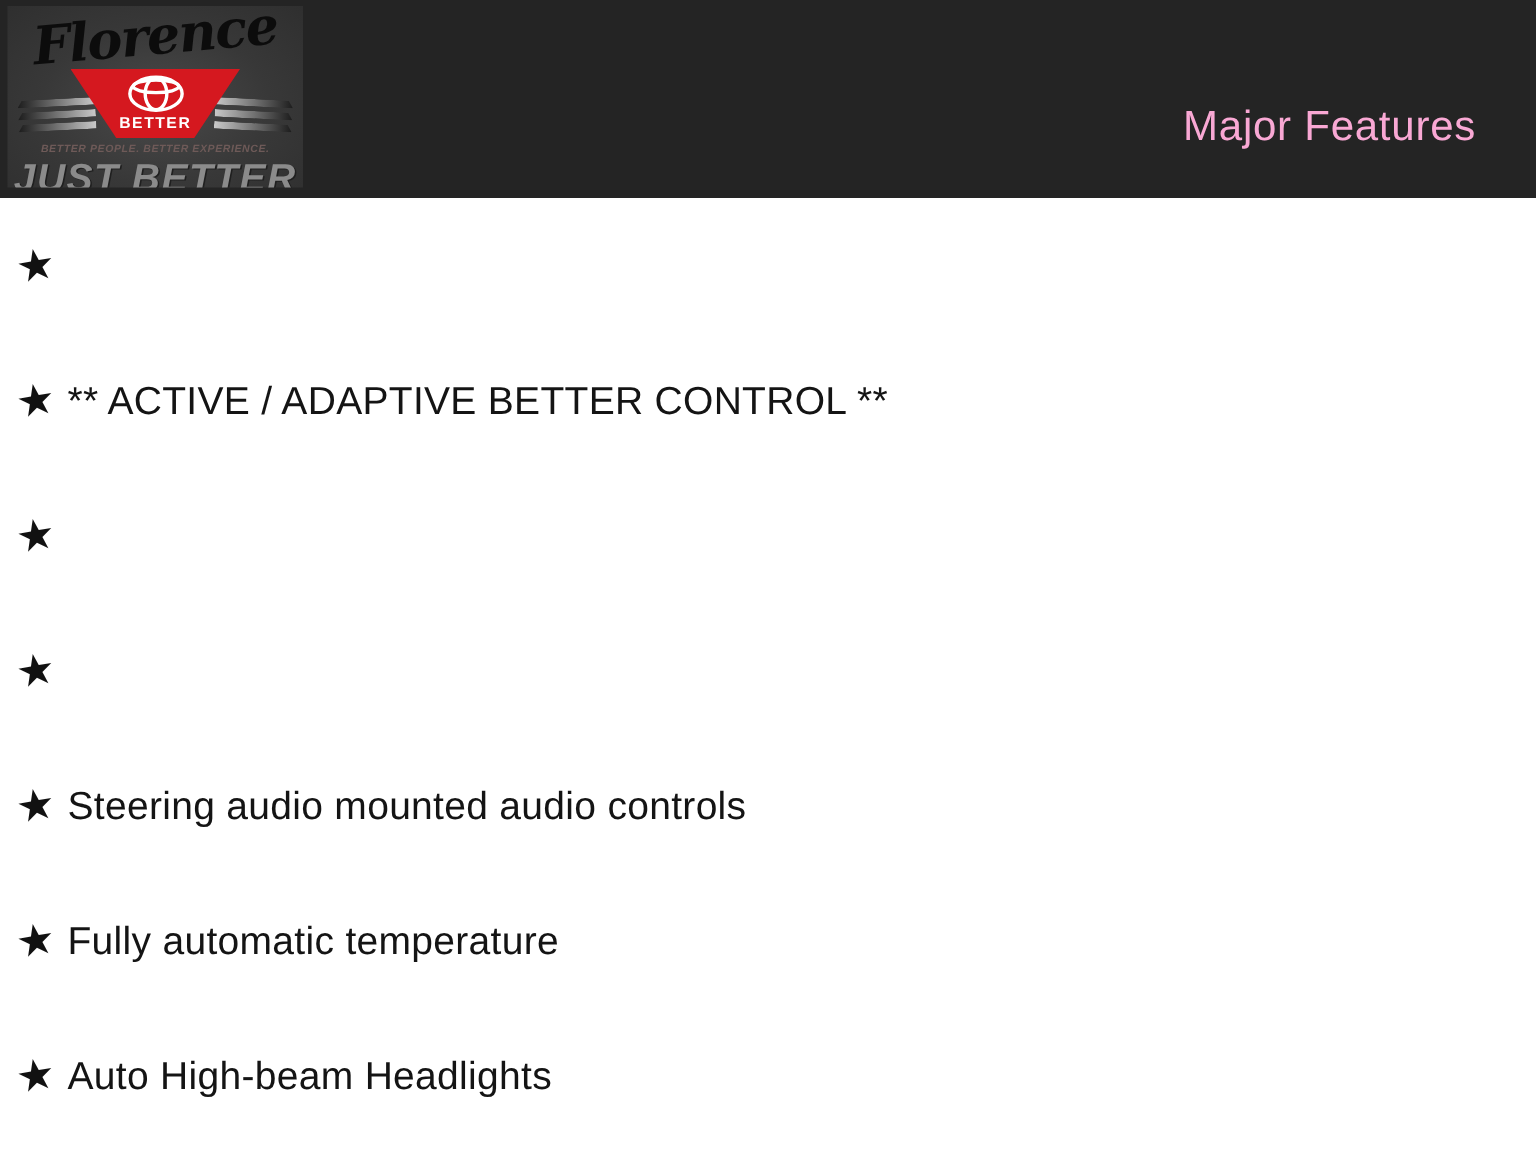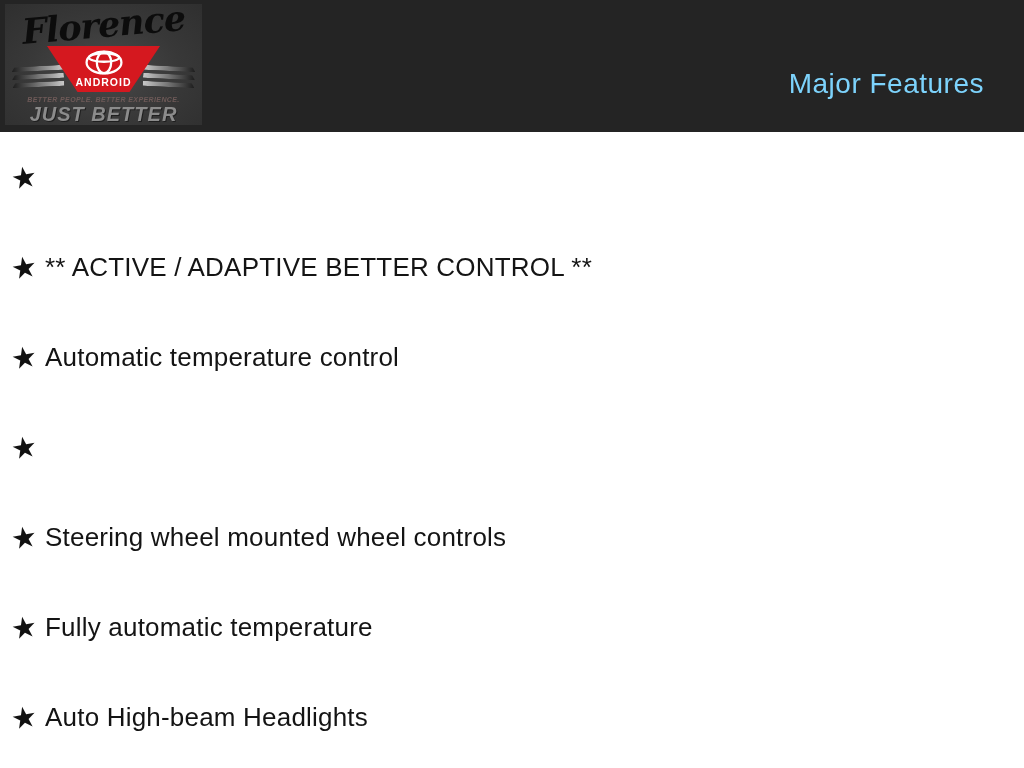--- a/index.html
+++ b/index.html
@@ -16,21 +16,21 @@
     top: 0; left: 0;
     width: 1024px; height: 132px;
     background: #242424;
   }
   .header-title {
     position: absolute;
     top: 0; right: 40px;
     height: 168px;
     display: flex;
     align-items: center;
-    color: #7dd3fc;
+    color: #f9a8d4;
     font-size: 28px;
     font-weight: 400;
     letter-spacing: 0.5px;
   }
 
   
   .logo {
     position: absolute;
     left: 5px; top: 4px;
     width: 197px; height: 121px;
@@ -88,21 +88,21 @@
     font-style: italic;
     color: #6e5a58;
     letter-spacing: 0.4px;
     white-space: nowrap;
   }
   .tagline-large {
     position: absolute;
     top: 99px; left: 0;
     width: 100%;
     text-align: center;
-    font-size: 20px;
+    font-size: 26px;
     font-weight: bold;
     font-style: italic;
     color: #8b8b8b;
     letter-spacing: 1px;
     text-shadow: 1px 1px 0 #1f1f1f;
   }
 
   
   .features {
     position: absolute;
@@ -146,51 +146,50 @@
       <div class="stripe"></div>
         <div class="stripe"></div>
         <div class="stripe"></div>
     </div>
     <div class="emblem-wrap">
       <svg class="toyota-emblem" viewBox="0 0 100 66">
         <ellipse cx="50" cy="33" rx="46" ry="29" fill="none" stroke="#ffffff" stroke-width="6"></ellipse>
         <ellipse cx="50" cy="33" rx="19" ry="28" fill="none" stroke="#ffffff" stroke-width="6"></ellipse>
         <ellipse cx="50" cy="20" rx="40" ry="11" fill="none" stroke="#ffffff" stroke-width="6"></ellipse>
       </svg>
-      <div class="toyota-word">ANDROID</div>
+      <div class="toyota-word">BETTER</div>
     </div>
     <div class="tagline-small">BETTER PEOPLE. BETTER EXPERIENCE.</div>
     <div class="tagline-large">JUST BETTER</div>
   </div>
   <div class="header-title">Major Features</div>
 </div>
 
 <ul class="features">
 
     <li class="feature">
       <span class="star">★</span>
     </li>
 
     <li class="feature">
       <span class="star">★</span>
       <span class="feature-text">** ACTIVE / ADAPTIVE BETTER CONTROL **</span>
     </li>
 
     <li class="feature">
       <span class="star">★</span>
-      <span class="feature-text">Automatic temperature control</span>
     </li>
 
     <li class="feature">
       <span class="star">★</span>
     </li>
 
     <li class="feature">
       <span class="star">★</span>
-      <span class="feature-text">Steering wheel mounted wheel controls</span>
+      <span class="feature-text">Steering audio mounted audio controls</span>
     </li>
 
     <li class="feature">
       <span class="star">★</span>
       <span class="feature-text">Fully automatic temperature</span>
     </li>
 
     <li class="feature">
       <span class="star">★</span>
       <span class="feature-text">Auto High-beam Headlights</span>

